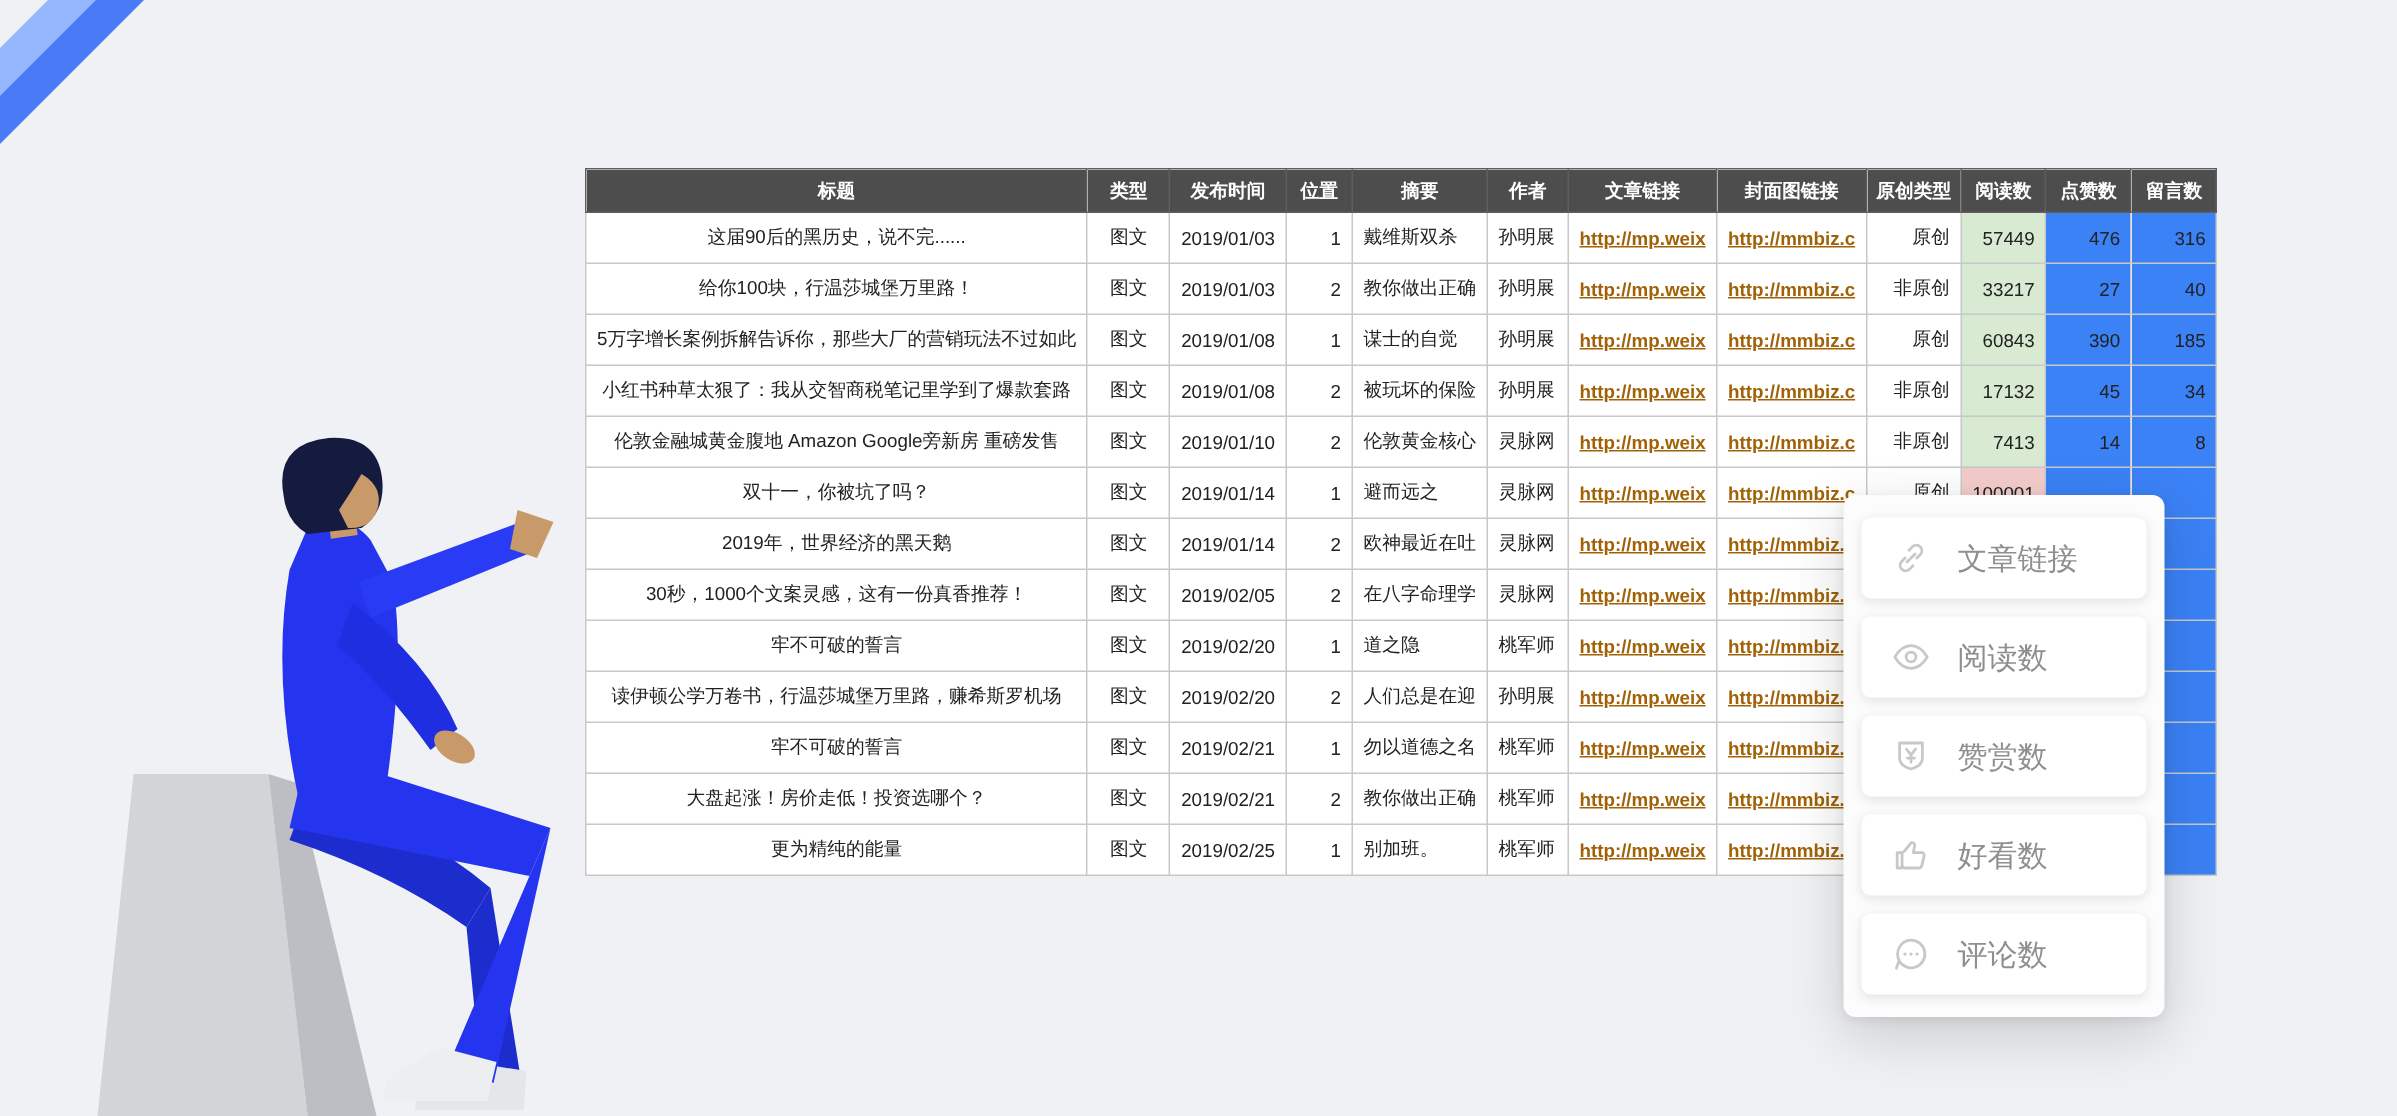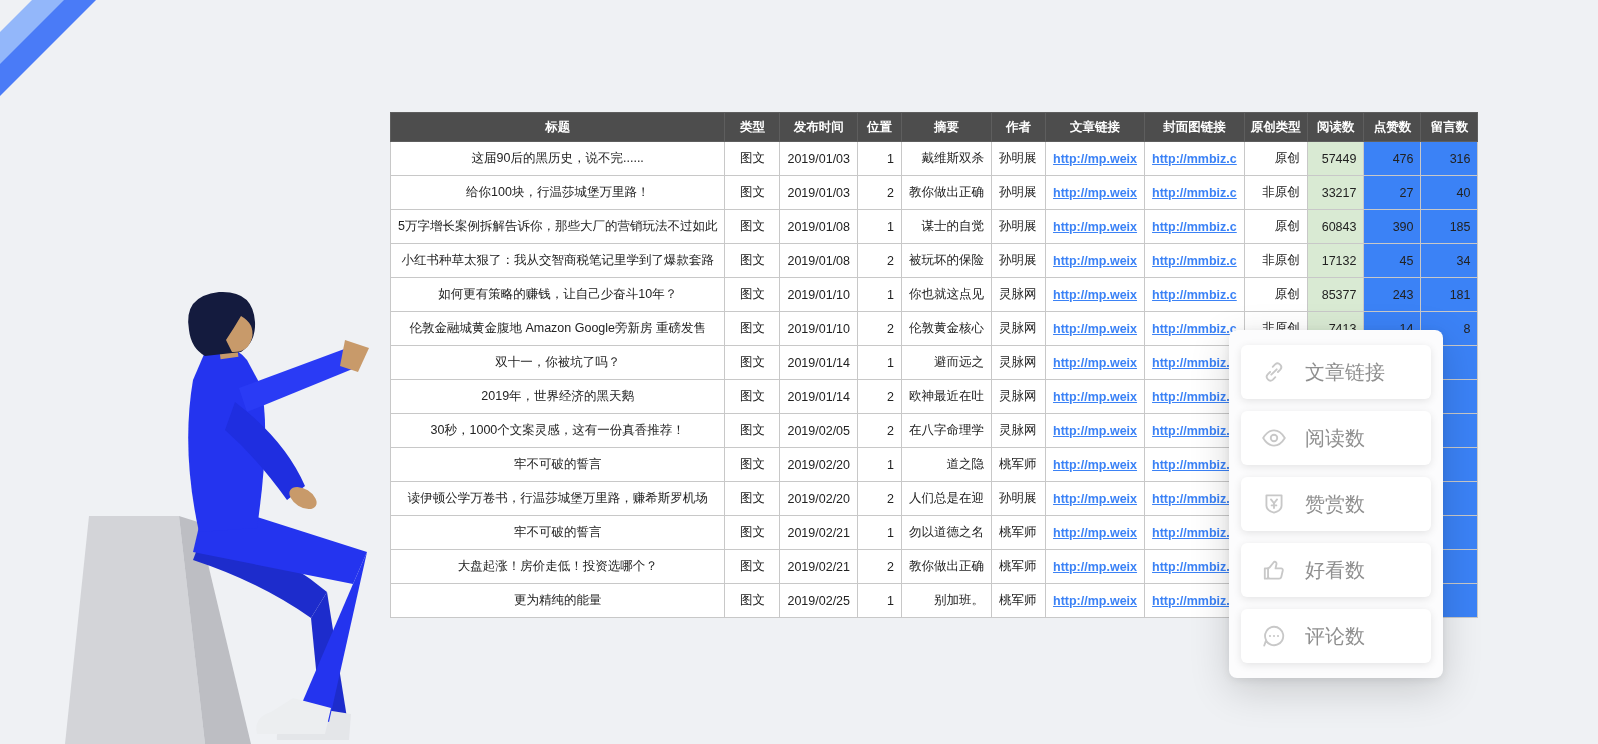--- a/index.html
+++ b/index.html
@@ -13,23 +13,23 @@
   
   .illustration { position:absolute; left:55px; top:290px; width:345px; height:454px; }
 
   
   .data-table { position:absolute; left:390px; top:112px; border-collapse:collapse; background:#fff;
                 table-layout:fixed; font-size:12.5px; color:#222; }
   .data-table th { background:#4d4d4d; color:#fff; font-weight:bold; height:29px;
                    border:1px solid #5e5e5e; padding:0 6px; white-space:nowrap; overflow:hidden; font-size:12.5px; }
   .data-table td { border:1px solid #c8c8c8; height:34px; padding:0 7px;
                    white-space:nowrap; overflow:hidden; background:#fff; }
-  .data-table a { color:#3b82f6; text-decoration:underline; font-weight:bold; }
+  .data-table a { color:#a16207; text-decoration:underline; font-weight:bold; }
   .col-title{text-align:center} .col-type{text-align:center} .col-date{text-align:center}
-  .col-pos{text-align:right} .col-summary{text-align:right} .col-author{text-align:left}
+  .col-pos{text-align:right} .col-summary{text-align:left} .col-author{text-align:left}
   .col-link{text-align:left} .col-cover{text-align:left} .col-orig{text-align:right}
   .col-reads{text-align:right} .col-likes{text-align:right} .col-comments{text-align:right}
   td.tone-green{background:#d9ead3}
   td.tone-pink{background:#f4cccc}
   td.tone-blue{background:#3b82f6}
 
   
   .popup { position:absolute; left:1229px; top:330px; width:214px; height:348px;
            background:#fcfcfd; border-radius:8px; box-shadow:0 12px 40px rgba(0,0,0,0.16), 0 2px 8px rgba(0,0,0,0.08);
            padding:15px 12px; display:flex; flex-direction:column; gap:12px; z-index:10; }
@@ -160,34 +160,20 @@
           <td class="col-summary">被玩坏的保险</td>
           <td class="col-author">孙明展</td>
           <td class="col-link"><a href="#">http://mp.weix</a></td>
           <td class="col-cover"><a href="#">http://mmbiz.c</a></td>
           <td class="col-orig">非原创</td>
           <td class="col-reads tone-green">17132</td>
           <td class="col-likes tone-blue">45</td>
           <td class="col-comments tone-blue">34</td>
         </tr>
         <tr>
-          <td class="col-title">如何更有策略的赚钱，让自己少奋斗10年？</td>
-          <td class="col-type">图文</td>
-          <td class="col-date">2019/01/10</td>
-          <td class="col-pos">1</td>
-          <td class="col-summary">你也就这点见</td>
-          <td class="col-author">灵脉网</td>
-          <td class="col-link"><a href="#">http://mp.weix</a></td>
-          <td class="col-cover"><a href="#">http://mmbiz.c</a></td>
-          <td class="col-orig">原创</td>
-          <td class="col-reads tone-green">85377</td>
-          <td class="col-likes tone-blue">243</td>
-          <td class="col-comments tone-blue">181</td>
-        </tr>
-        <tr>
           <td class="col-title">伦敦金融城黄金腹地 Amazon Google旁新房 重磅发售</td>
           <td class="col-type">图文</td>
           <td class="col-date">2019/01/10</td>
           <td class="col-pos">2</td>
           <td class="col-summary">伦敦黄金核心</td>
           <td class="col-author">灵脉网</td>
           <td class="col-link"><a href="#">http://mp.weix</a></td>
           <td class="col-cover"><a href="#">http://mmbiz.c</a></td>
           <td class="col-orig">非原创</td>
           <td class="col-reads tone-green">7413</td>

